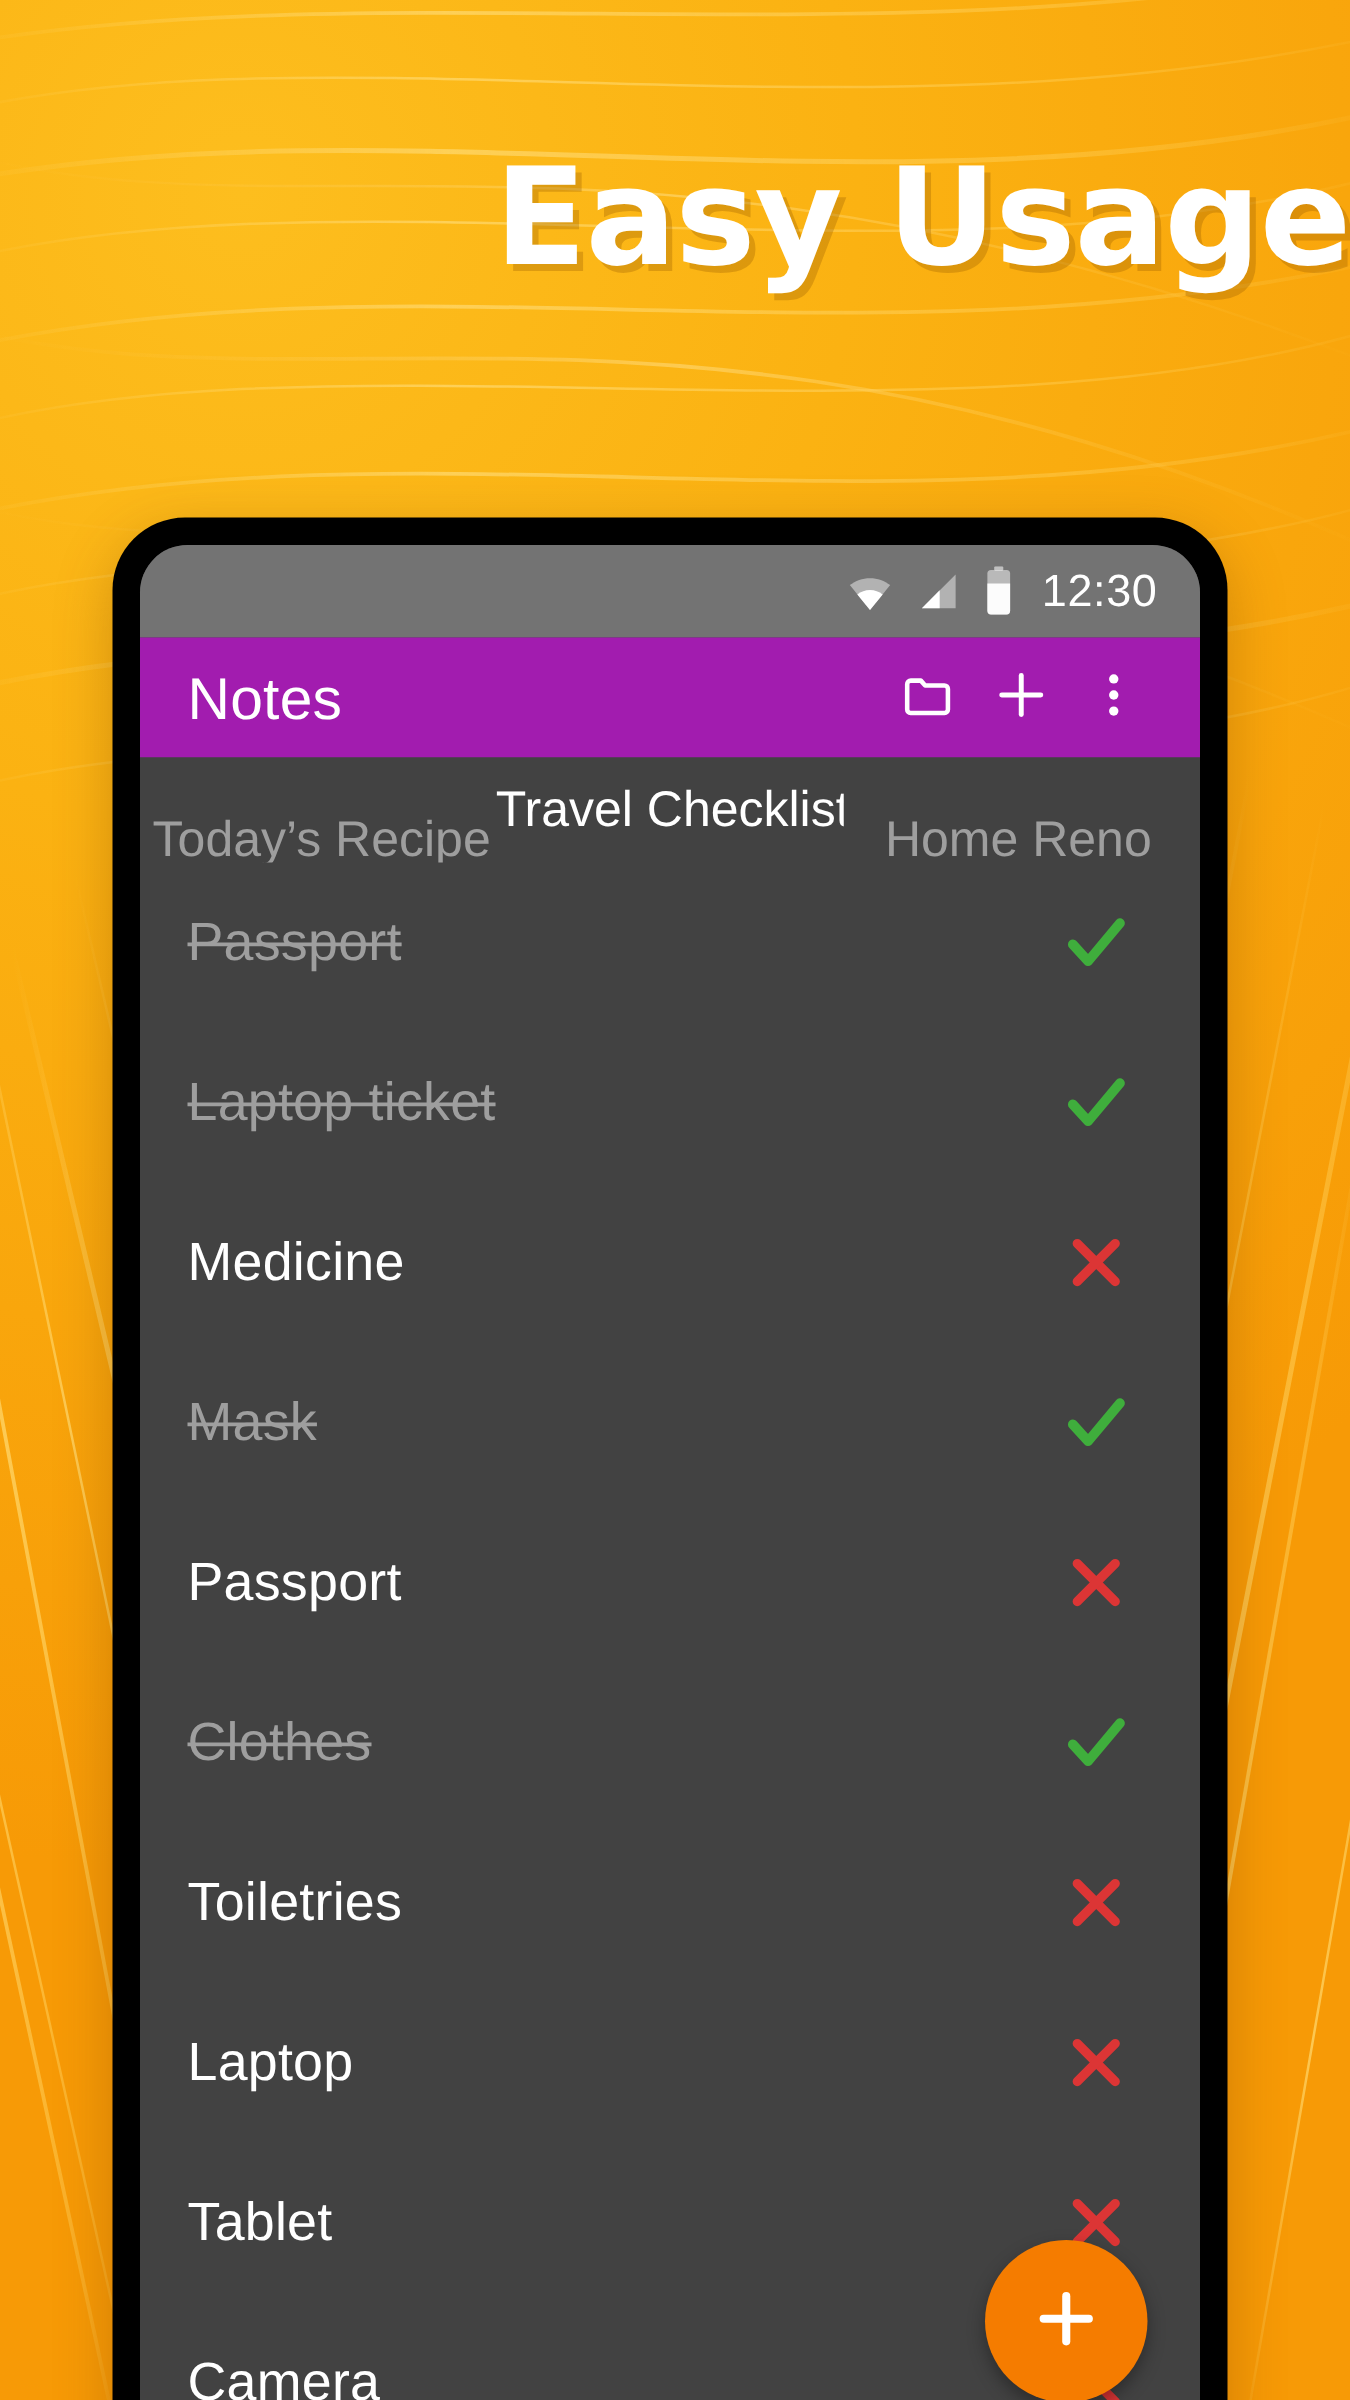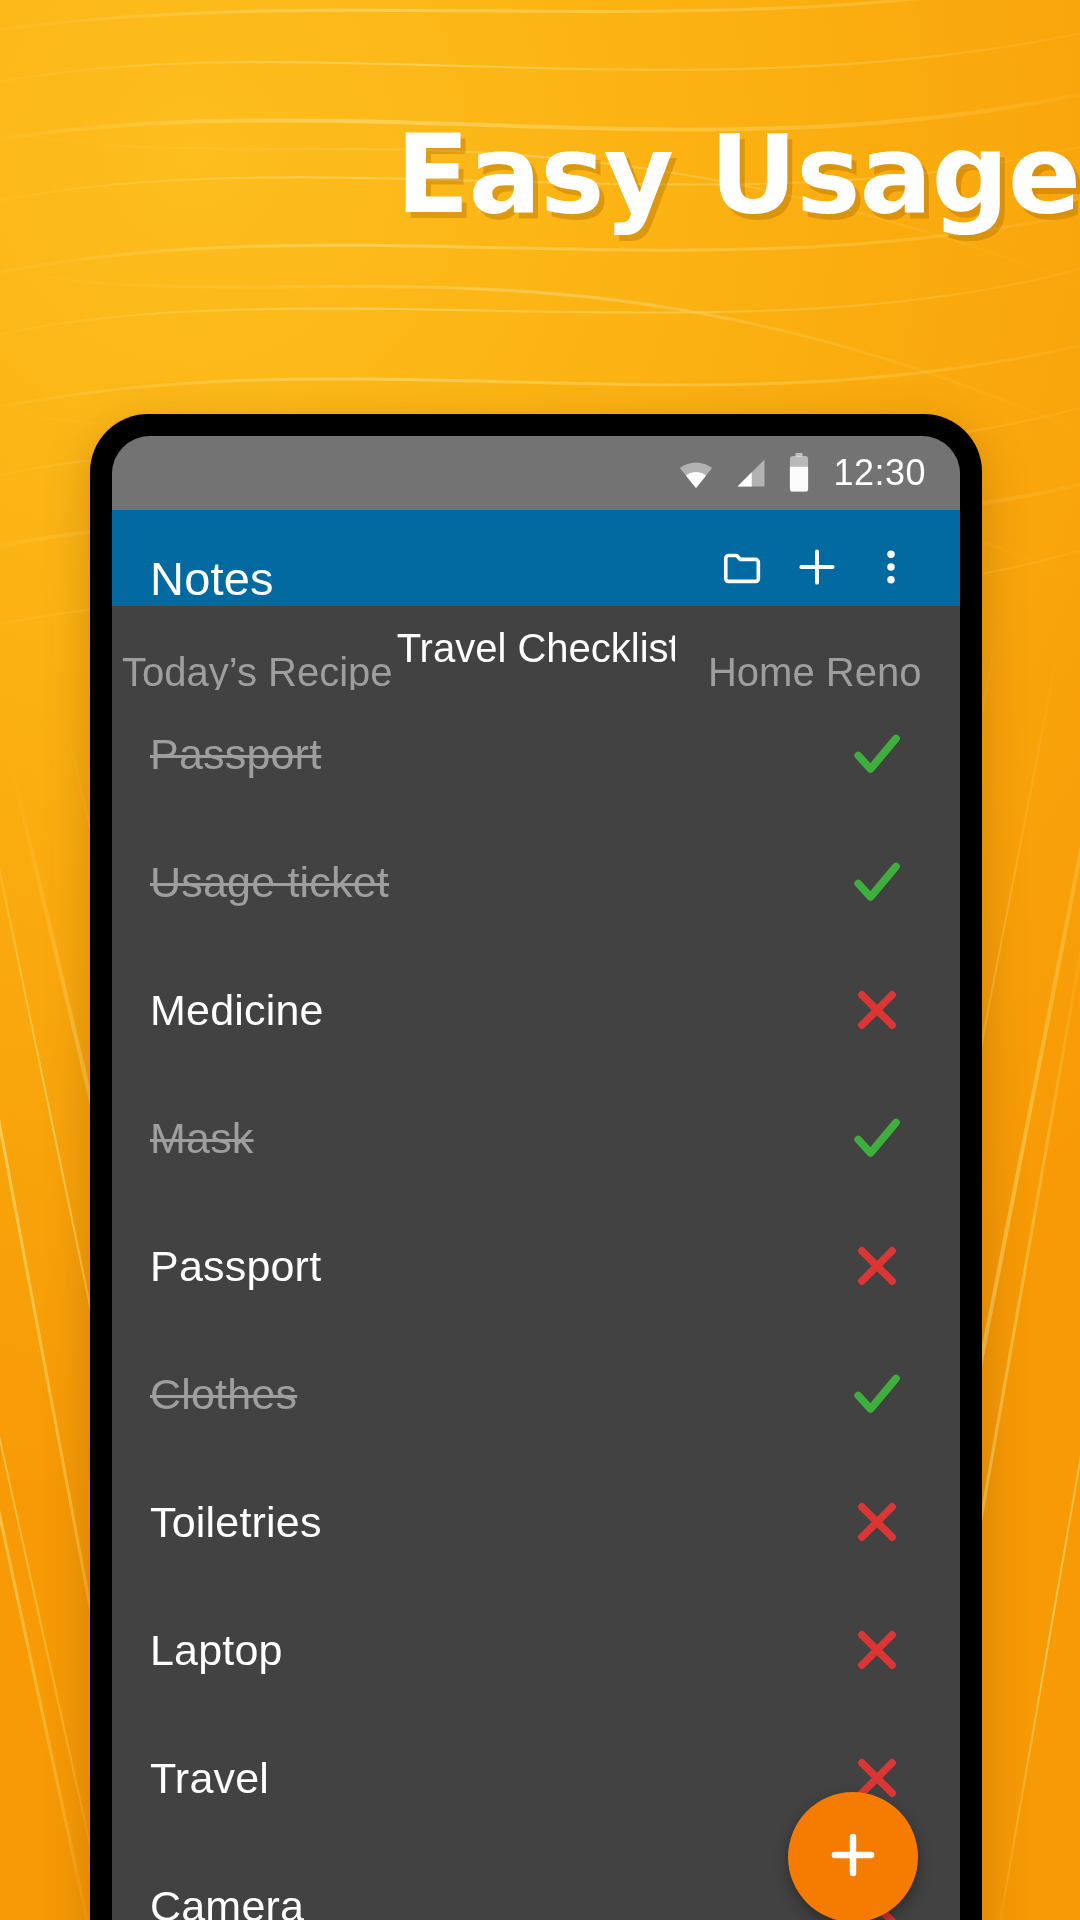--- a/index.html
+++ b/index.html
@@ -62,22 +62,22 @@
   }
   .sb-icon { display:flex; align-items:center; }
   #clock {
     color:#FFFFFF; font-size:36px; letter-spacing:.5px;
     font-family:"Liberation Sans", sans-serif;
     margin-left:4px;
   }
 
   
   #appbar {
-    height:96px; background:#0369a1;
-    display:flex; align-items:flex-end;
+    height:96px; background:#a21caf;
+    display:flex; align-items:center;
     padding:0 32px 0 38px;
     flex:0 0 auto;
   }
   #app-title {
     color:#FFFFFF; font-size:47px; letter-spacing:.2px;
     flex:1 1 auto;
   }
   .appbar-action {
     width:74px; height:74px;
     display:flex; align-items:center; justify-content:center;
@@ -271,21 +271,21 @@
       <div class="row done">
         <span class="row-label">Passport</span>
         <span class="mark">
           <svg width="60" height="60" viewBox="0 0 24 24" fill="none" stroke="#3FAE3C" stroke-width="3.1" stroke-linecap="round" stroke-linejoin="round">
               <path d="M4.5 12.6 9.4 18 19.6 5.8"></path>
             </svg>
         </span>
       </div>
 
       <div class="row done">
-        <span class="row-label">Usage ticket</span>
+        <span class="row-label">Laptop ticket</span>
         <span class="mark">
           <svg width="60" height="60" viewBox="0 0 24 24" fill="none" stroke="#3FAE3C" stroke-width="3.1" stroke-linecap="round" stroke-linejoin="round">
               <path d="M4.5 12.6 9.4 18 19.6 5.8"></path>
             </svg>
         </span>
       </div>
 
       <div class="row pending">
         <span class="row-label">Medicine</span>
         <span class="mark">
@@ -338,21 +338,21 @@
         <span class="row-label">Laptop</span>
         <span class="mark">
           <svg width="56" height="56" viewBox="0 0 24 24" fill="none" stroke="#DC3535" stroke-width="3.2" stroke-linecap="round">
               <line x1="5.5" y1="5.5" x2="18.5" y2="18.5"></line>
               <line x1="18.5" y1="5.5" x2="5.5" y2="18.5"></line>
             </svg>
         </span>
       </div>
 
       <div class="row pending">
-        <span class="row-label">Travel</span>
+        <span class="row-label">Tablet</span>
         <span class="mark">
           <svg width="56" height="56" viewBox="0 0 24 24" fill="none" stroke="#DC3535" stroke-width="3.2" stroke-linecap="round">
               <line x1="5.5" y1="5.5" x2="18.5" y2="18.5"></line>
               <line x1="18.5" y1="5.5" x2="5.5" y2="18.5"></line>
             </svg>
         </span>
       </div>
 
       <div class="row pending">
         <span class="row-label">Camera</span>

